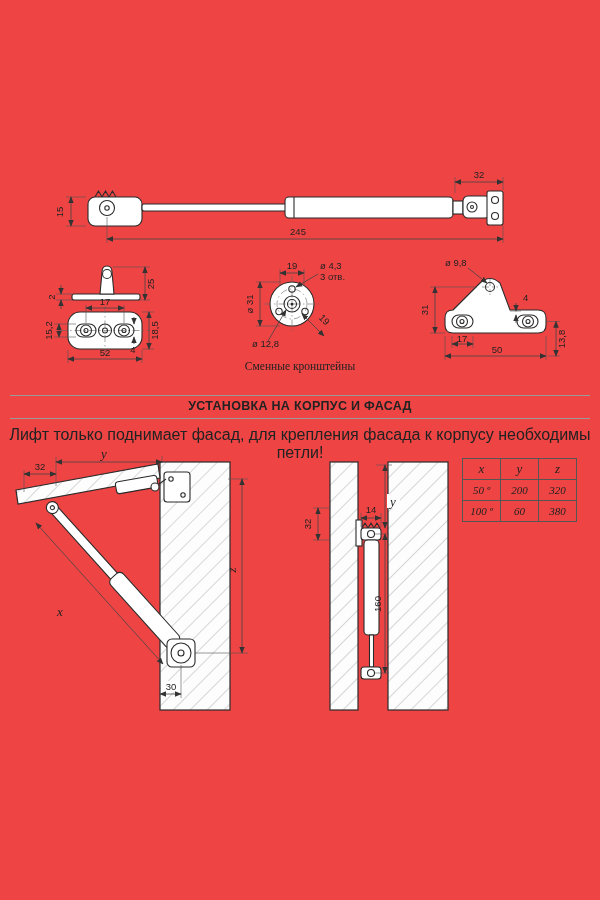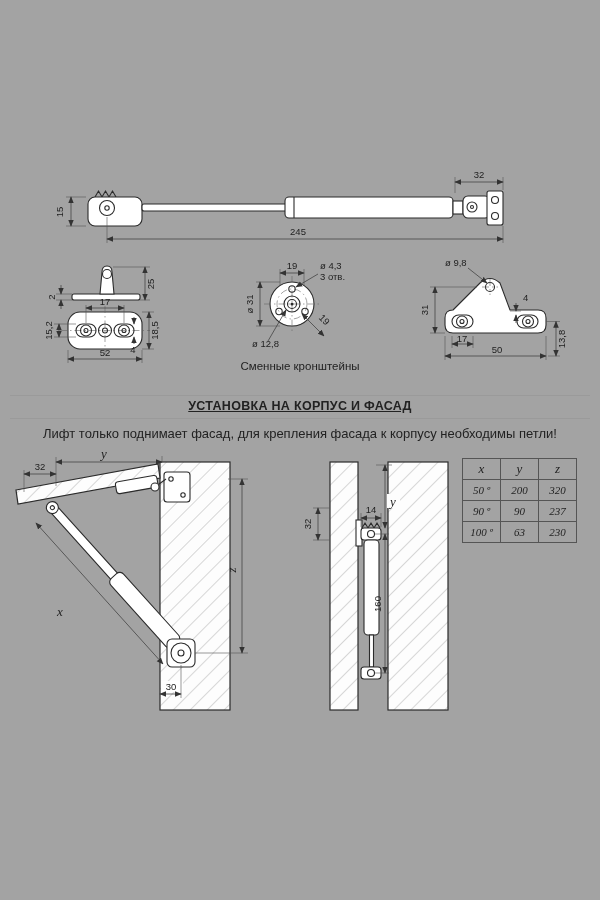--- a/index.html
+++ b/index.html
@@ -1,32 +1,32 @@
 <!DOCTYPE html>
 <html><head>
 <meta charset="utf-8">
 <style>
   html,body{margin:0;padding:0;background:#fff;}
-  .page{position:relative;width:600px;height:900px;background:#a3a3a3;overflow:hidden;
+  .page{position:relative;width:600px;height:900px;background:#ef4444;overflow:hidden;
         font-family:"Liberation Sans",sans-serif;color:#222;}
   svg{position:absolute;left:0;top:0;}
   .ln{stroke:#2b2b2b;stroke-width:1.1;fill:none;}
   .fill{stroke:#2b2b2b;stroke-width:1.1;fill:#ffffff;}
   .hatchfill{stroke:#2b2b2b;stroke-width:1.2;}
   .dim{stroke:#444;stroke-width:0.8;fill:none;}
   .ext{stroke:#555;stroke-width:0.6;fill:none;}
   .cl{stroke:#666;stroke-width:0.6;fill:none;stroke-dasharray:7 3 1.5 3;}
   .dimtxt{font:9.5px "Liberation Sans",sans-serif;fill:#222;}
   .vartxt{font:italic 13px "Liberation Serif",serif;fill:#222;}
   .caption{position:absolute;left:195px;top:360px;width:210px;text-align:center;
-           font-size:11.5px;color:#222;}
+           font-size:11.5px;color:#222;font-family:Liberation Serif, serif;}
   .rule{position:absolute;left:10px;width:580px;border-top:1px solid #9a9a9a;height:0;}
   .title{position:absolute;left:0;top:399px;width:600px;text-align:center;
-         font-weight:bold;font-size:12.5px;letter-spacing:.3px;text-decoration:underline;}
-  .note{position:absolute;left:0;top:426px;width:600px;text-align:center;font-size:13px;}
+         font-weight:bold;font-size:12.5px;letter-spacing:.3px;}
+  .note{position:absolute;left:0;top:426px;width:600px;text-align:center;font-size:16px;}
   table.spec{position:absolute;left:462px;top:458px;border-collapse:collapse;}
   table.spec th,table.spec td{border:1px solid #555;width:37px;height:20px;text-align:center;
         padding:0;font:italic 11px "Liberation Serif",serif;}
   table.spec th{font:italic 13px "Liberation Serif",serif;font-weight:normal;}
 </style>
 </head>
 <body>
 
 <div class="page">
 
@@ -293,25 +293,20 @@
       <th>z</th>
     </tr>
   </thead>
   <tbody>
     <tr>
       <td>50 º</td>
       <td>200</td>
       <td>320</td>
     </tr>
     <tr>
-      <td>90 º</td>
-      <td>90</td>
-      <td>237</td>
-    </tr>
-    <tr>
       <td>100 º</td>
-      <td>63</td>
-      <td>230</td>
+      <td>60</td>
+      <td>380</td>
     </tr>
   </tbody>
 </table>
 
 </div>
 
 </body></html>

